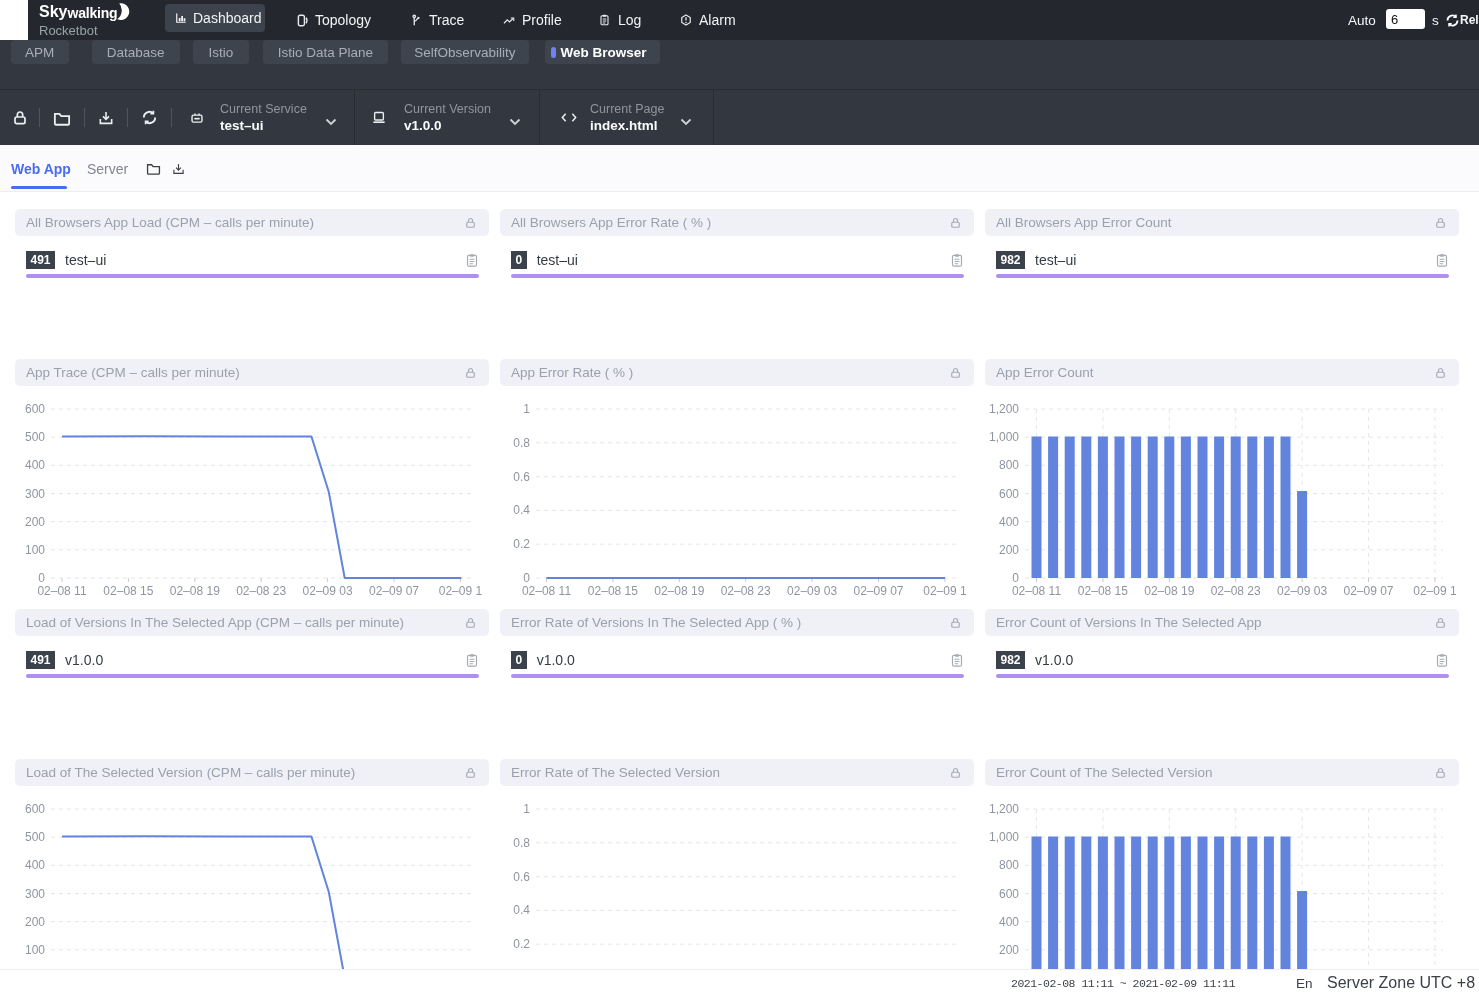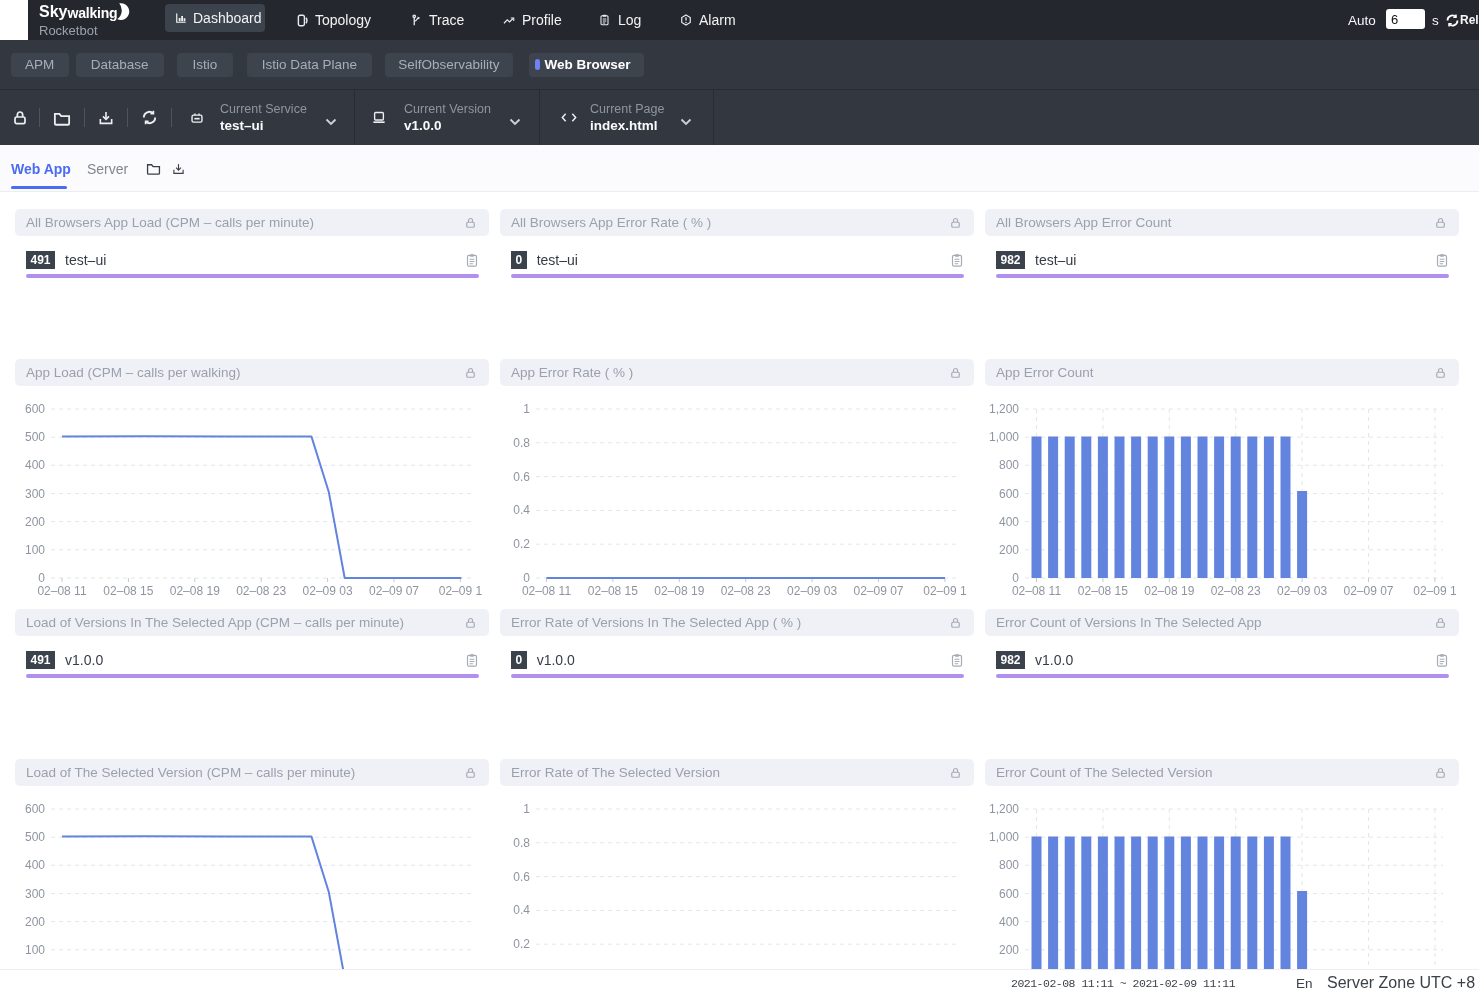--- a/index.html
+++ b/index.html
@@ -21,21 +21,21 @@
 .autobox span { position:absolute; top:0; height:40px; display:flex; align-items:center; }
 .a-auto { left:-159px; }
 .a-inp { left:-121px; top:9px !important; height:20px !important; width:39px; background:#fff;
   border-radius:3px; color:#111; font-size:13px; padding-left:5px; align-items:center; }
 .a-s { left:-75px; }
 .a-ric { left:-62px; }
 .a-rel { left:-47px; font-size:12px; font-weight:bold; }
 
 
 .bar2 { position:absolute; left:0; top:40px; width:100%; height:50px; background:#333840;
-  display:flex; align-items:center; border-bottom:1px solid #282c33; }
+  display:flex; border-bottom:1px solid #282c33; }
 .bar2 .btn { height:24px; background:#3e444e; border-radius:4px; color:#a8aeb8; font-size:13.5px;
   display:flex; align-items:center; padding:0 15px; margin-left:15px; }
 .bar2 .btn.active { color:#ffffff; font-weight:600; padding:0 14px 0 6px; }
 .pill { display:inline-block; width:5px; height:11px; border-radius:2.5px; background:#7080f5; margin-right:4px; }
 
 
 .bar3 { position:absolute; left:0; top:90px; width:100%; height:55px; background:#333840;
   display:flex; align-items:center; }
 .bar3 .ic { width:44px; display:flex; justify-content:center; align-items:center; }
 .bar3 .sep { width:1px; height:19px; background:#4e535c; }
@@ -145,21 +145,21 @@
             <path d="M17.5 2.5 v4.2 h-4.2" stroke-width="2.5"></path>
             <path d="M6.5 21.5 v-4.2 h4.2" stroke-width="2.5"></path>
           </svg>
         </span>
         <span class="a-rel">Reload</span>
     </div>
   </div>
 
   <div class="bar2">
     <div class="btn" style="margin-left:10.5px;padding:0 14.5px">APM</div>
-    <div class="btn" style="margin-left:7px">Database</div>
+    <div class="btn" style="margin-left:23px">Database</div>
     <div class="btn" style="margin-left:13.5px;padding:0 15.5px">Istio</div>
     <div class="btn" style="margin-left:14px">Istio Data Plane</div>
     <div class="btn" style="margin-left:12.5px;padding:0 13.5px">SelfObservability</div>
     <div class="btn active" style="margin-left:16.5px"><span class="pill"></span>Web Browser</div>
   </div>
 
   <div class="bar3">
     <div class="ic" style="width:39px">
         <svg width="16" height="16" viewBox="0 0 24 24" fill="none" stroke="#eceef0" stroke-width="2.6">
           <rect x="4.5" y="10.5" width="15" height="10" rx="2.5"></rect>
@@ -310,21 +310,21 @@
         <svg width="12" height="15" viewBox="0 0 20 24" fill="none" stroke="#a6abb6" stroke-width="2">
           <rect x="2.5" y="3.5" width="15" height="18" rx="2.4"></rect>
           <rect x="6.5" y="1.4" width="7" height="4.2" rx="1.4" fill="#a6abb6" stroke="none"></rect>
           <path d="M6 10 h8 M6 13.8 h8 M6 17.6 h6" stroke-width="1.7"></path>
         </svg>
       </div>
       <div class="pbar"></div>
     </div>
 <div class="card" style="left:15px;top:359px;height:240px">
       <div class="chead">
-        <span>App Load (CPM – calls per walking)</span>
+        <span>App Trace (CPM – calls per minute)</span>
         <svg width="13" height="12" viewBox="0 0 24 24" fill="none" stroke="#a6abb6" stroke-width="2.4">
           <rect x="4.5" y="10.5" width="15" height="10" rx="2.5"></rect>
           <path d="M8 10.5 V7 a4 4 0 0 1 8 0 v3.5"></path>
         </svg>
       </div>
       <svg width="474" height="213" style="display:block">
         <line x1="36" y1="23" x2="458" y2="23" stroke="#e5e6ea" stroke-width="1" stroke-dasharray="4 4"></line>
         <line x1="36" y1="51.2" x2="458" y2="51.2" stroke="#e5e6ea" stroke-width="1" stroke-dasharray="4 4"></line>
         <line x1="36" y1="79.3" x2="458" y2="79.3" stroke="#e5e6ea" stroke-width="1" stroke-dasharray="4 4"></line>
         <line x1="36" y1="107.5" x2="458" y2="107.5" stroke="#e5e6ea" stroke-width="1" stroke-dasharray="4 4"></line>

